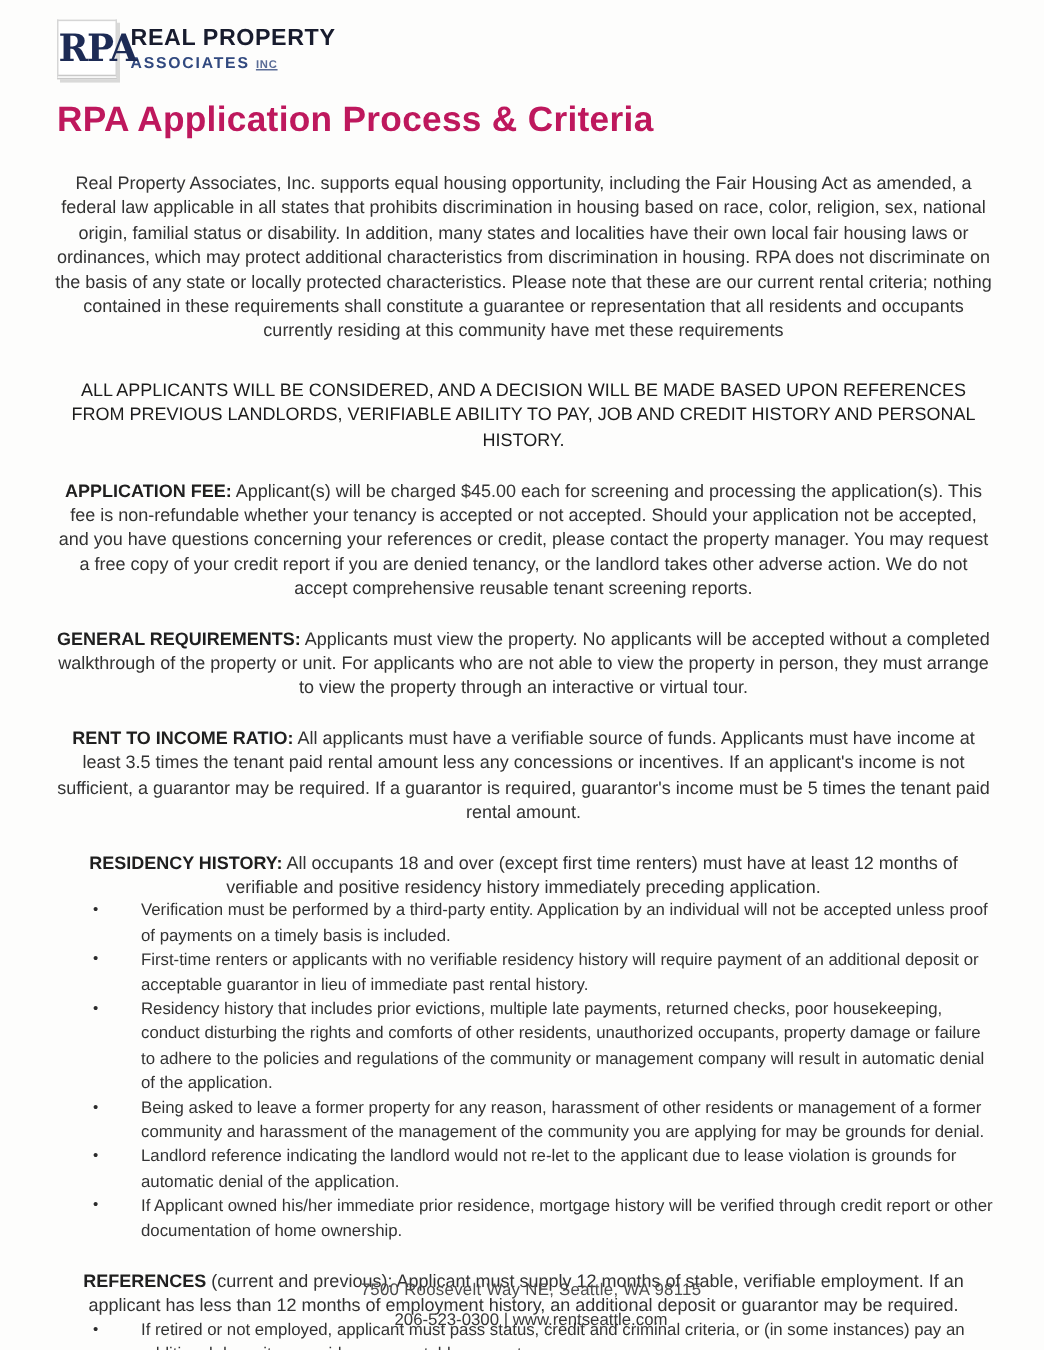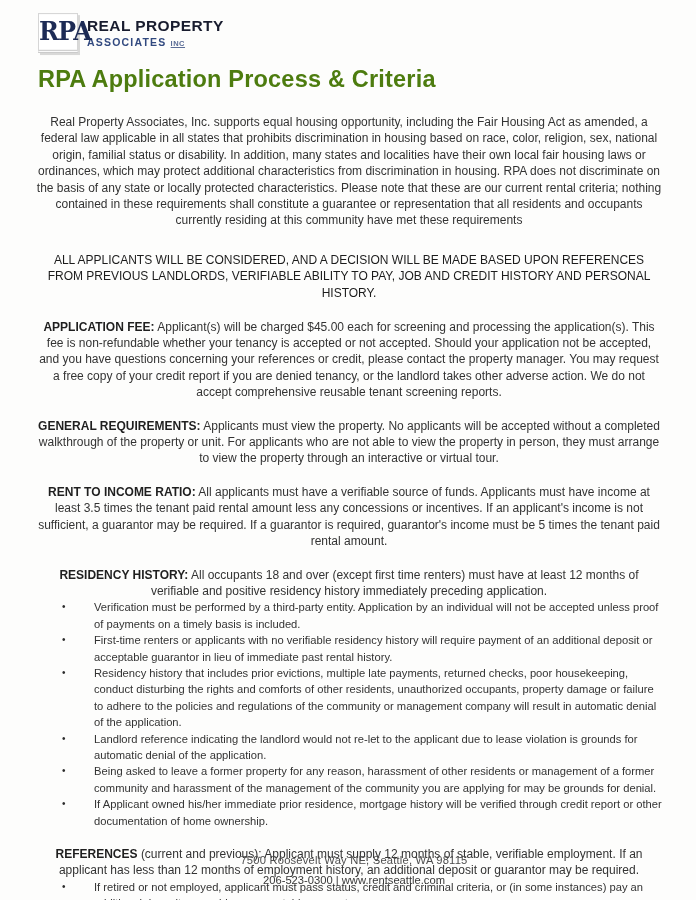--- a/index.html
+++ b/index.html
@@ -42,21 +42,21 @@
   }
   .logo-line2 {
     font-size: 10.5px; font-weight: bold; color: #31497f; letter-spacing: 1.2px; margin-top: 1px;
   }
   .logo-line2 .inc { font-size: 7.5px; letter-spacing: .5px; color: #5a6c96; text-decoration: underline; }
   
   h1.doc-title {
     margin: 14px 0 0 2px;
     font-size: 23.5px;
     font-weight: bold;
-    color: #4d7c0f;
+    color: #be185d;
     letter-spacing: .2px;
   }
   
   .para {
     margin: 0; padding: 0;
     font-size: 12px;
     line-height: 16.4px;
     color: #333333;
     text-align: center;
   }
@@ -132,22 +132,22 @@
   <div class="section">
     <p class="para"><span class="bold">RENT TO INCOME RATIO:</span> <span>All applicants must have a verifiable source of funds. Applicants must have income at least 3.5 times the tenant paid rental amount less any concessions or incentives. If an applicant's income is not sufficient, a guarantor may be required. If a guarantor is required, guarantor's income must be 5 times the tenant paid rental amount.</span></p>
   </div>
 
   <div class="section">
     <p class="para"><span class="bold">RESIDENCY HISTORY:</span> <span>All occupants 18 and over (except first time renters) must have at least 12 months of verifiable and positive residency history immediately preceding application.</span></p>
     <ul class="bullets">
       <li>Verification must be performed by a third-party entity. Application by an individual will not be accepted unless proof of payments on a timely basis is included.</li>
       <li>First-time renters or applicants with no verifiable residency history will require payment of an additional deposit or acceptable guarantor in lieu of immediate past rental history.</li>
       <li>Residency history that includes prior evictions, multiple late payments, returned checks, poor housekeeping, conduct disturbing the rights and comforts of other residents, unauthorized occupants, property damage or failure to adhere to the policies and regulations of the community or management company will result in automatic denial of the application.</li>
+      <li>Being asked to leave a former property for any reason, harassment of other residents or management of a former community and harassment of the management of the community you are applying for may be grounds for denial.</li>
       <li>Landlord reference indicating the landlord would not re-let to the applicant due to lease violation is grounds for automatic denial of the application.</li>
-      <li>Being asked to leave a former property for any reason, harassment of other residents or management of a former community and harassment of the management of the community you are applying for may be grounds for denial.</li>
       <li>If Applicant owned his/her immediate prior residence, mortgage history will be verified through credit report or other documentation of home ownership.</li>
     </ul>
   </div>
 
   <div class="section">
     <p class="para"><span class="bold">REFERENCES</span> <span>(current and previous):</span> <span>Applicant must supply 12 months of stable, verifiable employment. If an applicant has less than 12 months of employment history, an additional deposit or guarantor may be required.</span></p>
     <ul class="bullets">
       <li>If retired or not employed, applicant must pass status, credit and criminal criteria, or (in some instances) pay an additional deposit or provide an acceptable guarantor.</li>
     </ul>
   </div>

